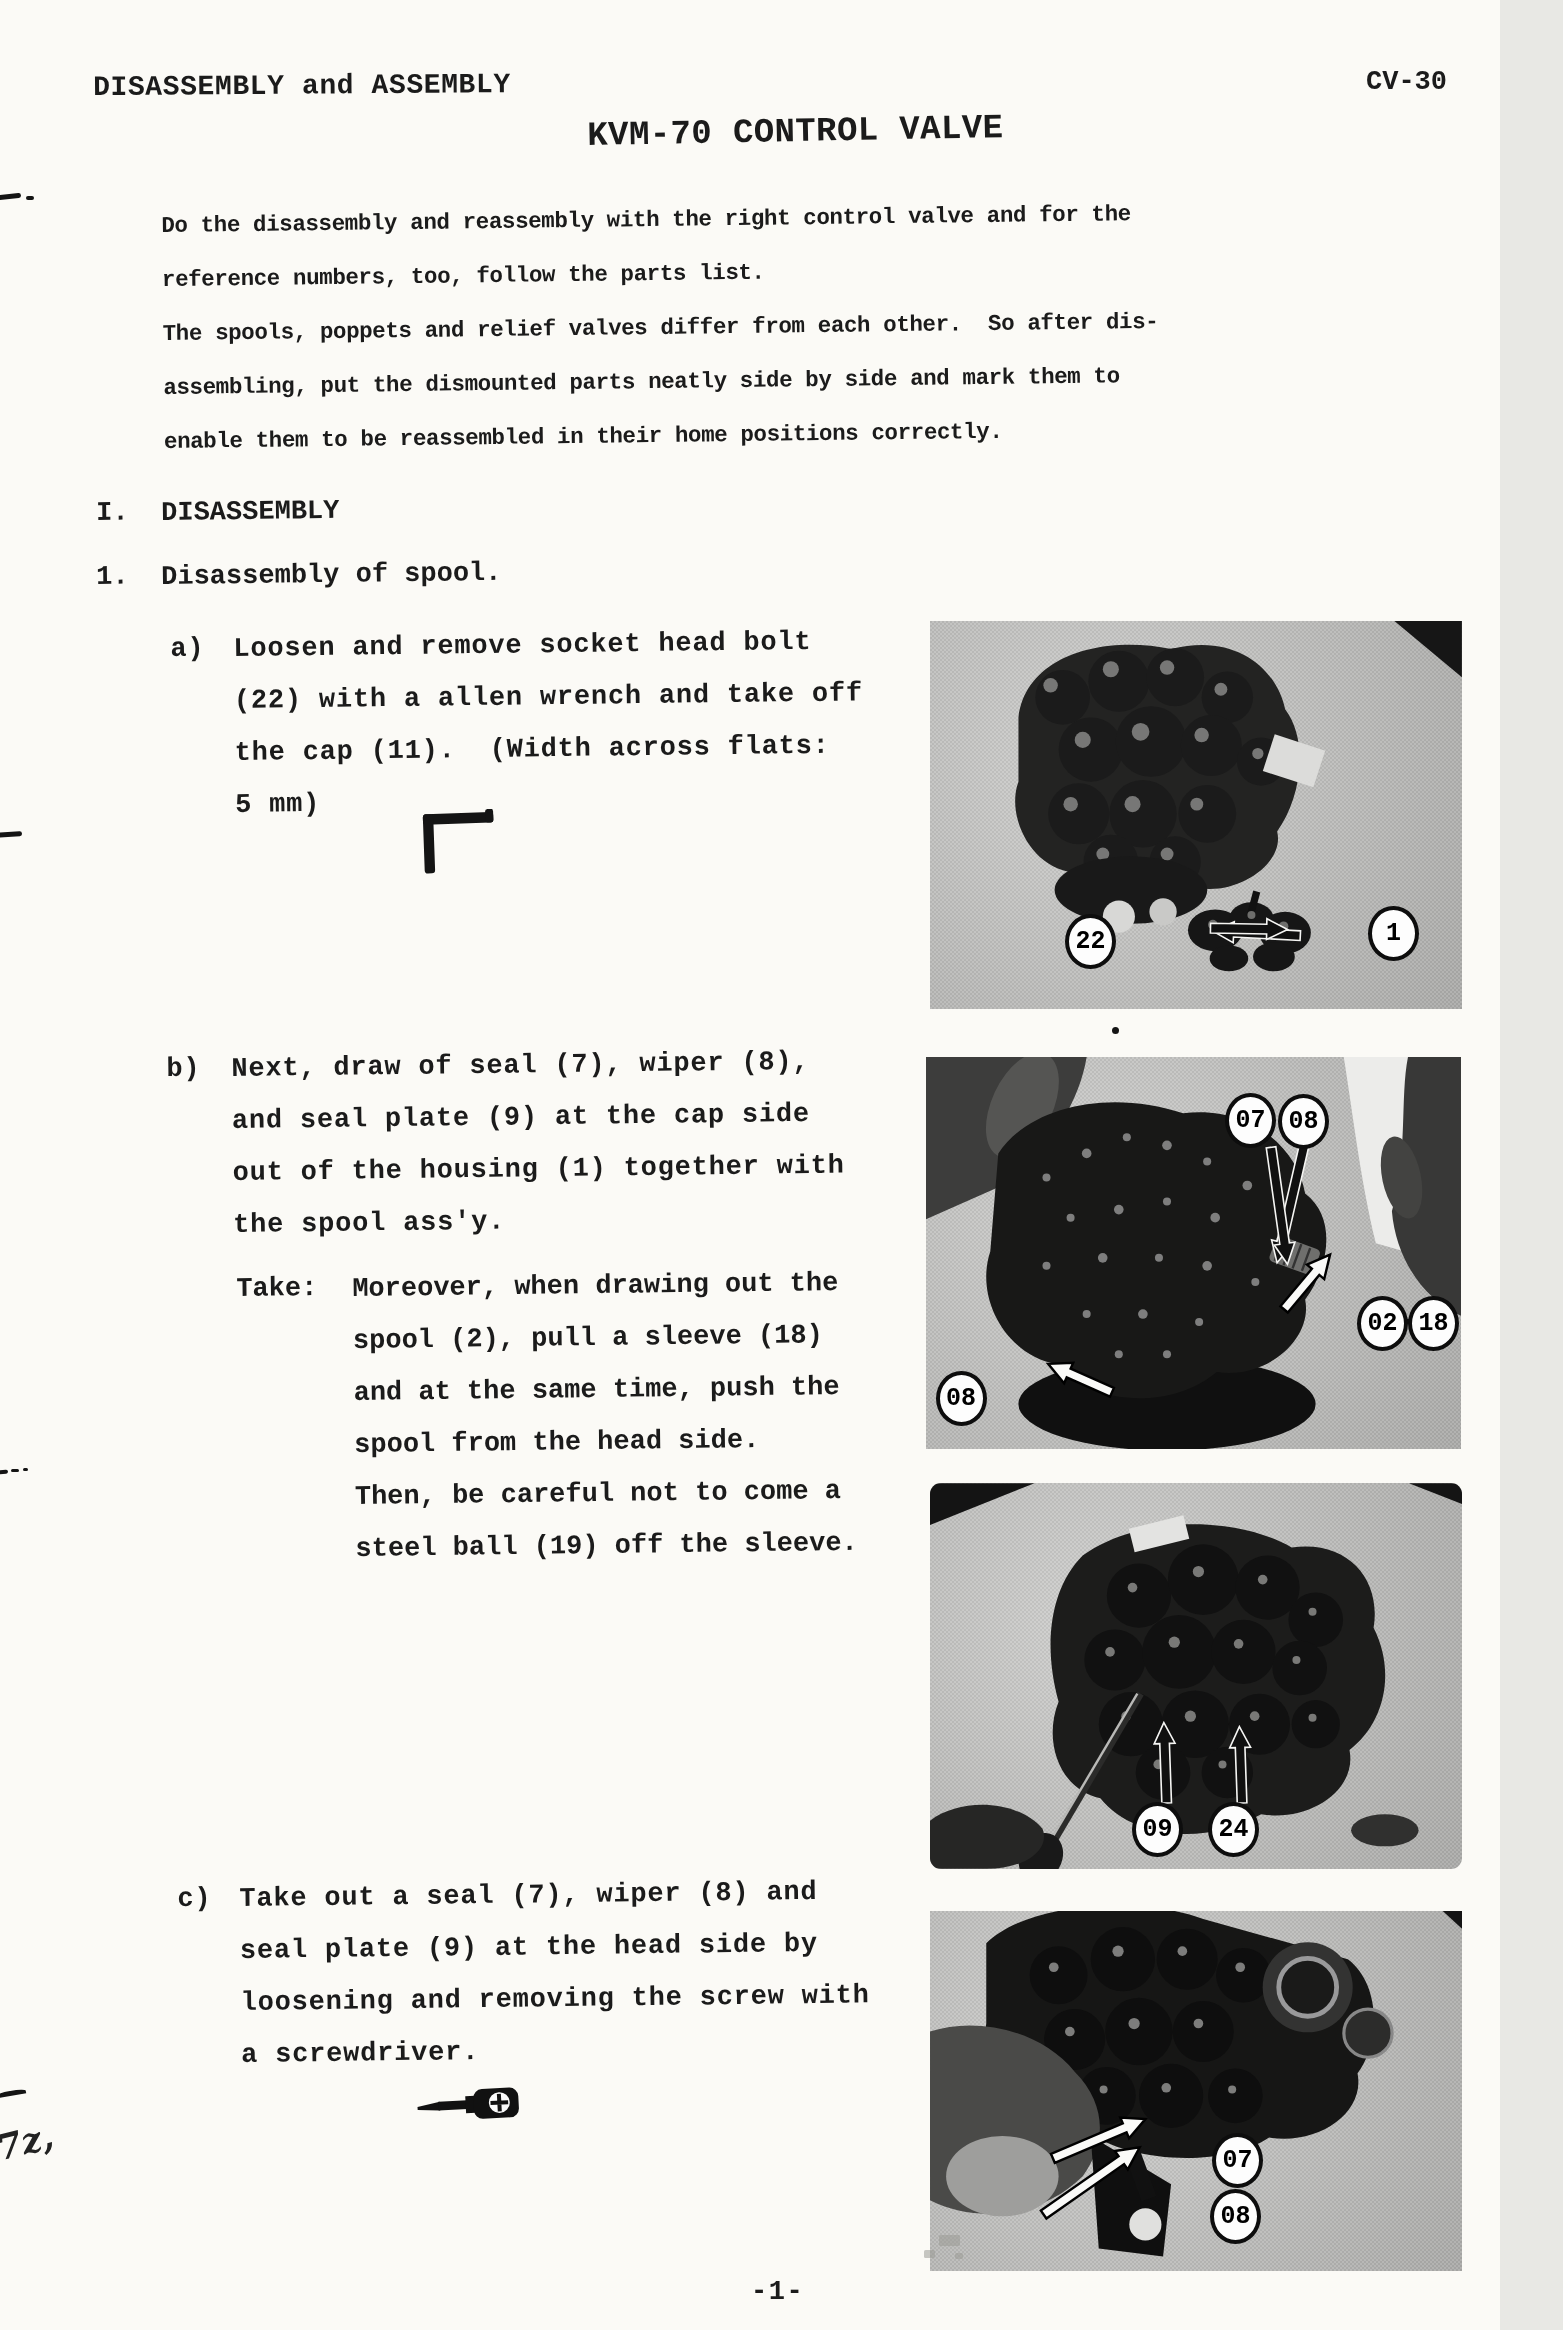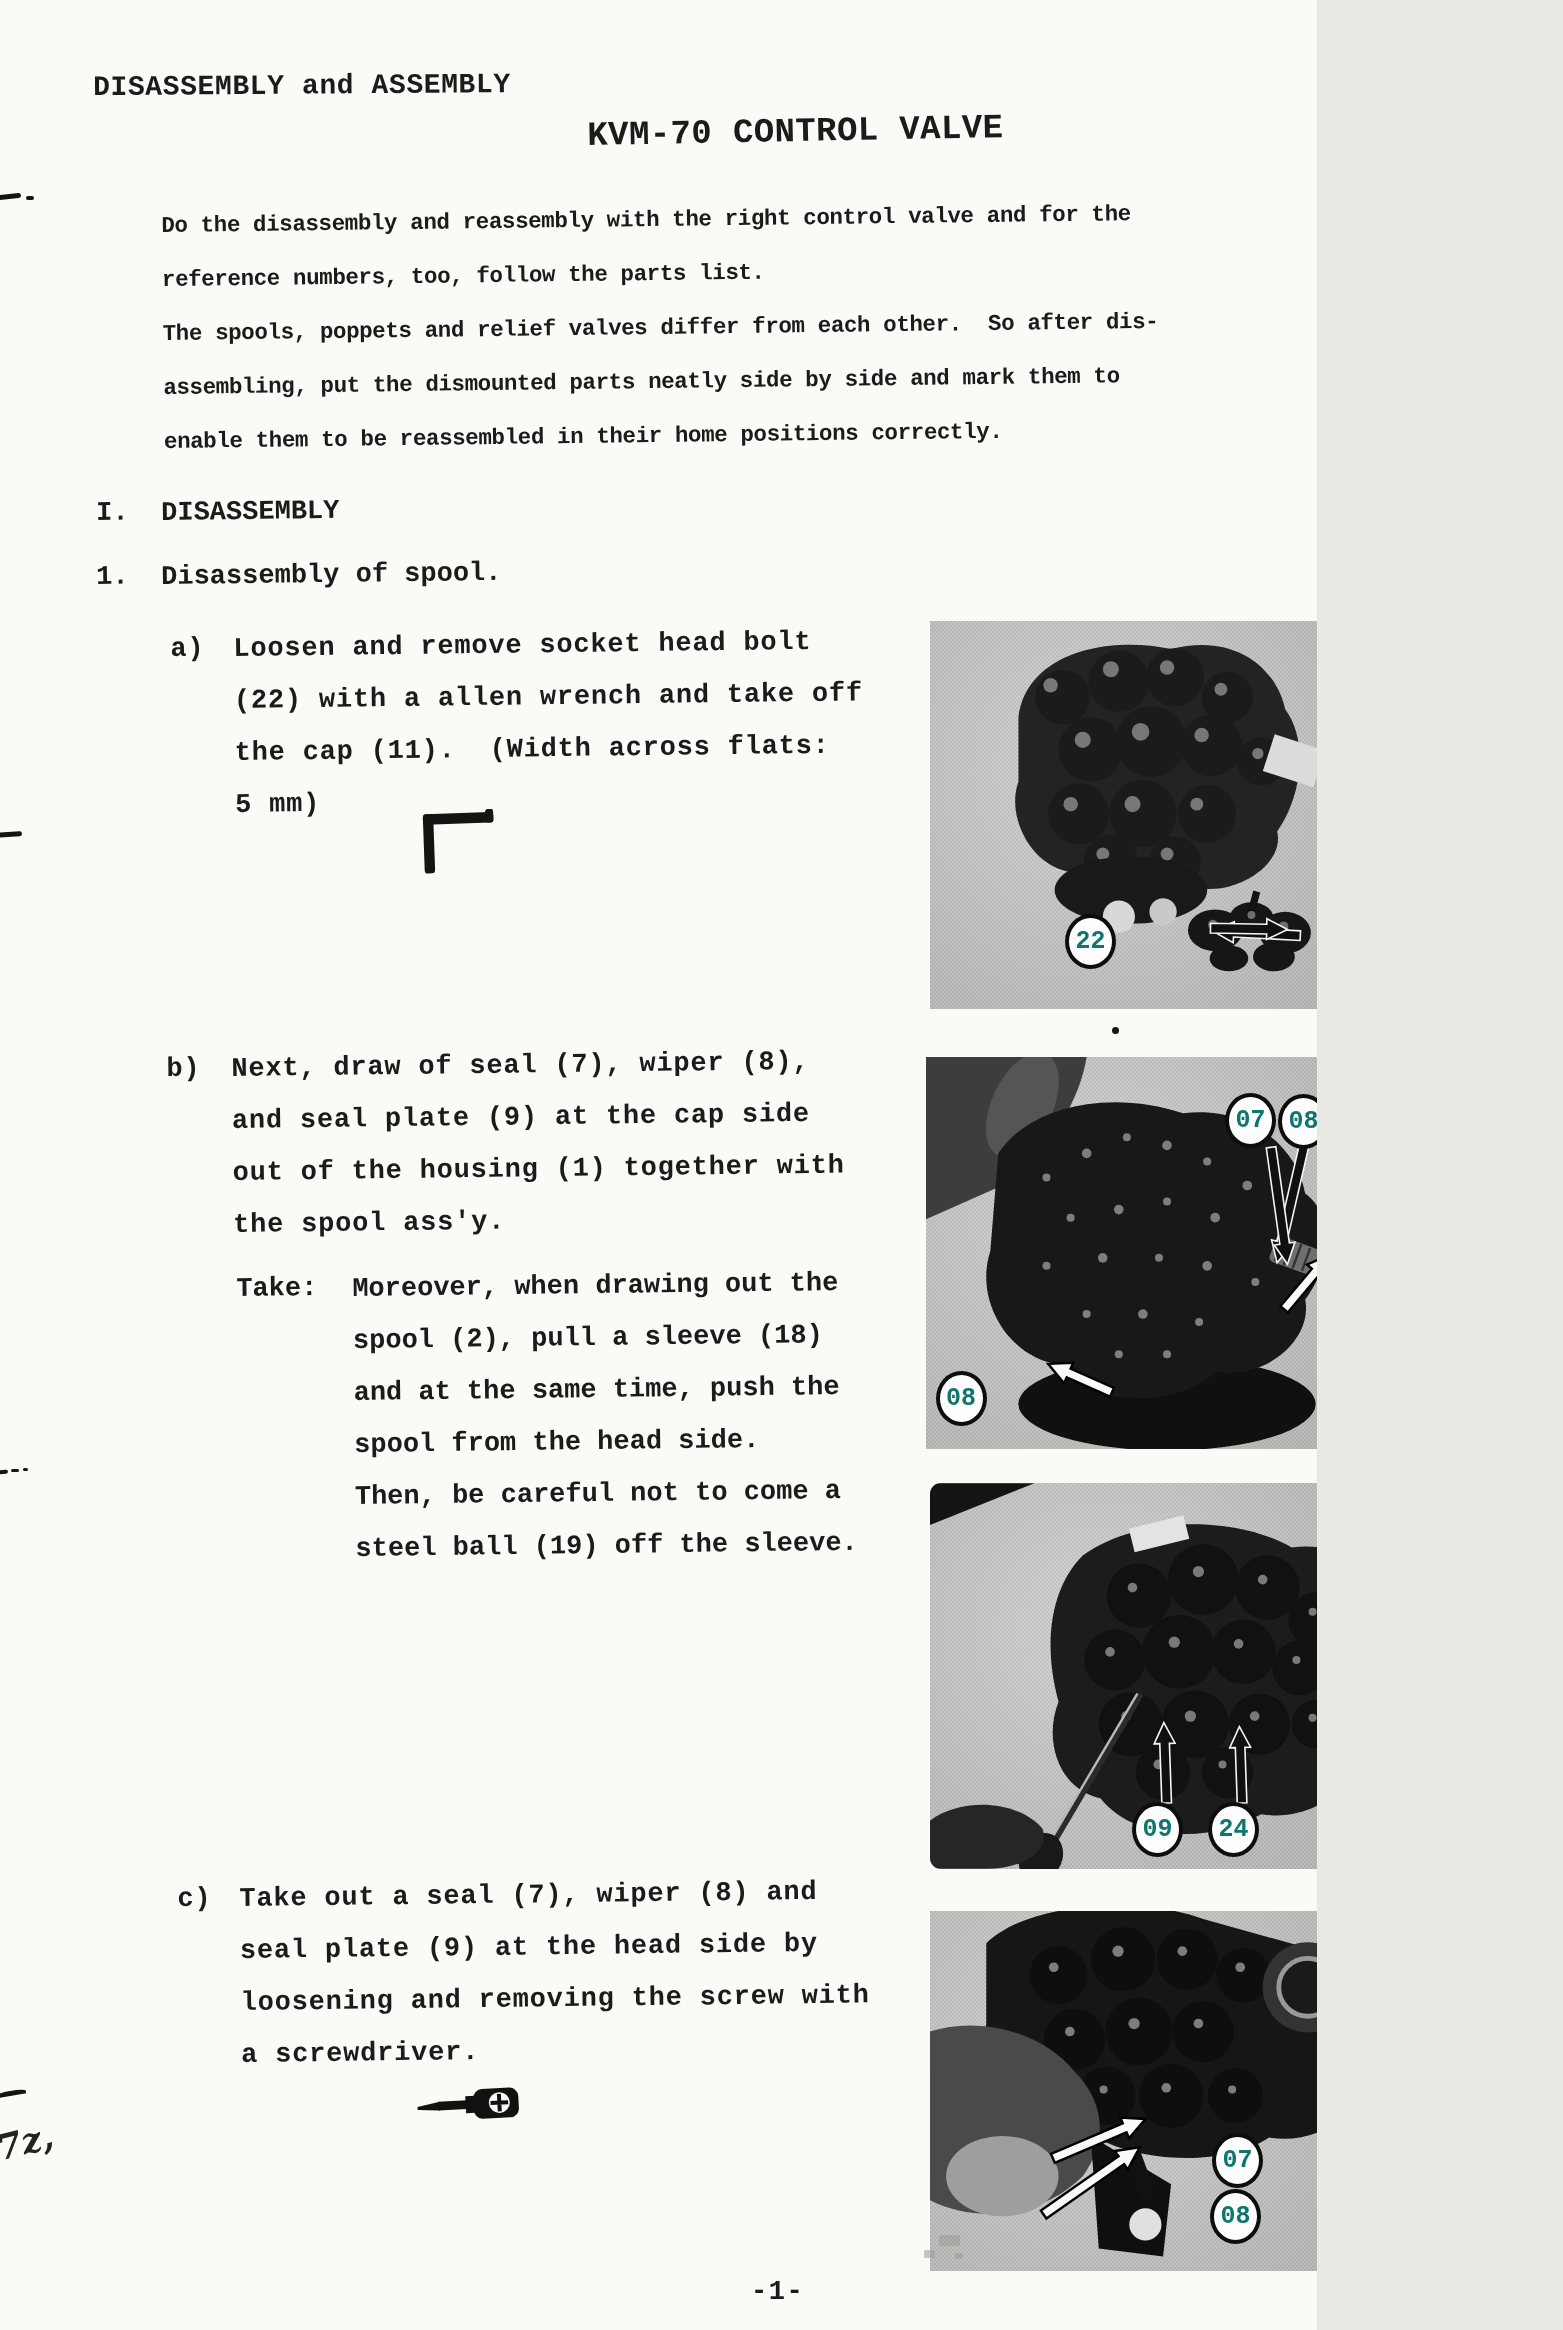--- a/index.html
+++ b/index.html
@@ -1,16 +1,16 @@
 <!DOCTYPE html>
 <html style="font-size:13px"><head>
 <meta charset="utf-8">
 <style>
   html,body{margin:0;padding:0;background:#e8e8e4;}
-  .page{position:relative;width:1317px;height:2330px;background:#fbfaf6;overflow:hidden;
+  .page{position:relative;width:1500px;height:2330px;background:#fbfaf6;overflow:hidden;
         font-family:"Liberation Mono","DejaVu Sans Mono",monospace;color:#1b1b1b;}
   .abs{position:absolute;}
   .mono{font-family:"Liberation Mono","DejaVu Sans Mono",monospace;font-weight:700;color:#1b1b1b;
         white-space:pre;transform-origin:0 0;}
   .tilt{transform:rotate(-0.7deg);}
   .hdr{font-size:28px;letter-spacing:0.6px;}
   .cv{font-size:27px;}
   .title{font-size:34px;letter-spacing:0.4px;transform:rotate(-1.1deg);}
   .heading{font-size:27px;}
   .intro{font-size:22.5px;line-height:54px;letter-spacing:-0.4px;}
@@ -20,21 +20,21 @@
   .lines div{white-space:pre;}
   
   .photo{position:absolute;overflow:hidden;
     background:
       radial-gradient(circle at 32% 38%, rgba(255,255,255,.20), rgba(0,0,0,.12)),
       repeating-conic-gradient(#cacac8 0% 25%, #b9b9b7 0% 50%);
     background-size:auto,4px 4px;}
   .photo svg{position:absolute;left:0;top:0;}
   .callout{position:absolute;width:43px;height:47px;border:4px solid #0d0d0d;border-radius:50%;
     background:#fdfdfd;display:flex;align-items:center;justify-content:center;
-    font-family:"Liberation Mono","DejaVu Sans Mono",monospace;font-weight:700;font-size:25px;color:#0f766e;z-index:3;}
+    font-family:"Liberation Mono","DejaVu Sans Mono",monospace;font-weight:700;font-size:25px;color:#000000;z-index:3;}
   .dash{position:absolute;background:#141414;border-radius:2.4px;}
   .scribble{position:absolute;font-family:"DejaVu Serif","Liberation Serif",serif;font-style:italic;
     font-weight:700;font-size:35px;color:#222;transform:rotate(-14deg);}
   .dot{position:absolute;background:#141414;border-radius:50%;}
   .speck{position:absolute;background:#9a9a96;opacity:.55;border-radius:1.6px;}
 </style>
 </head>
 <body>
 
 <div class="page">

